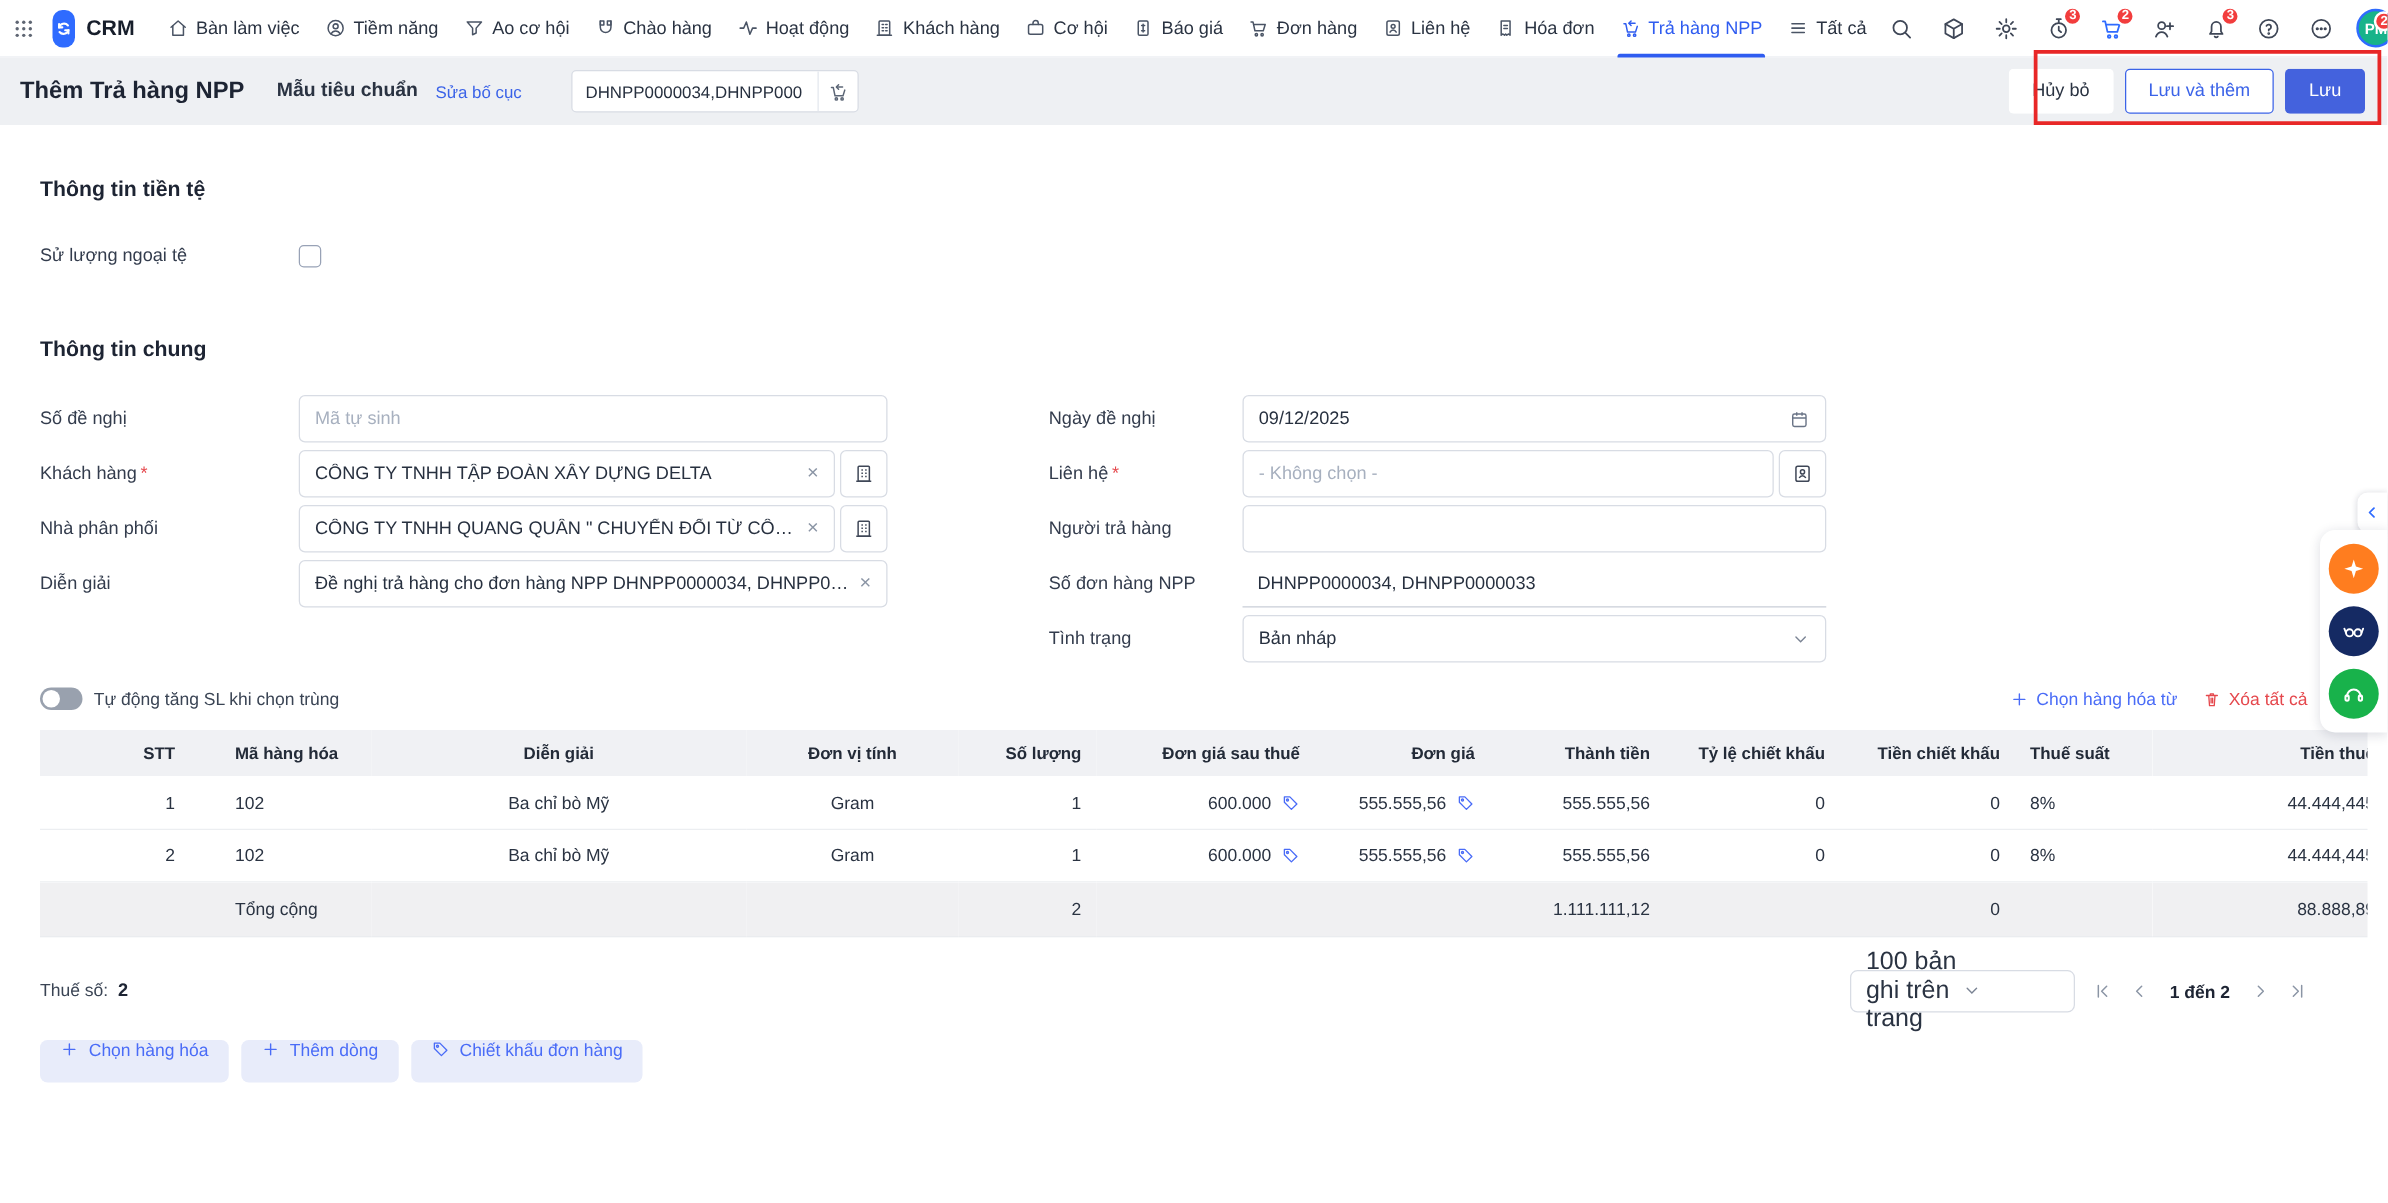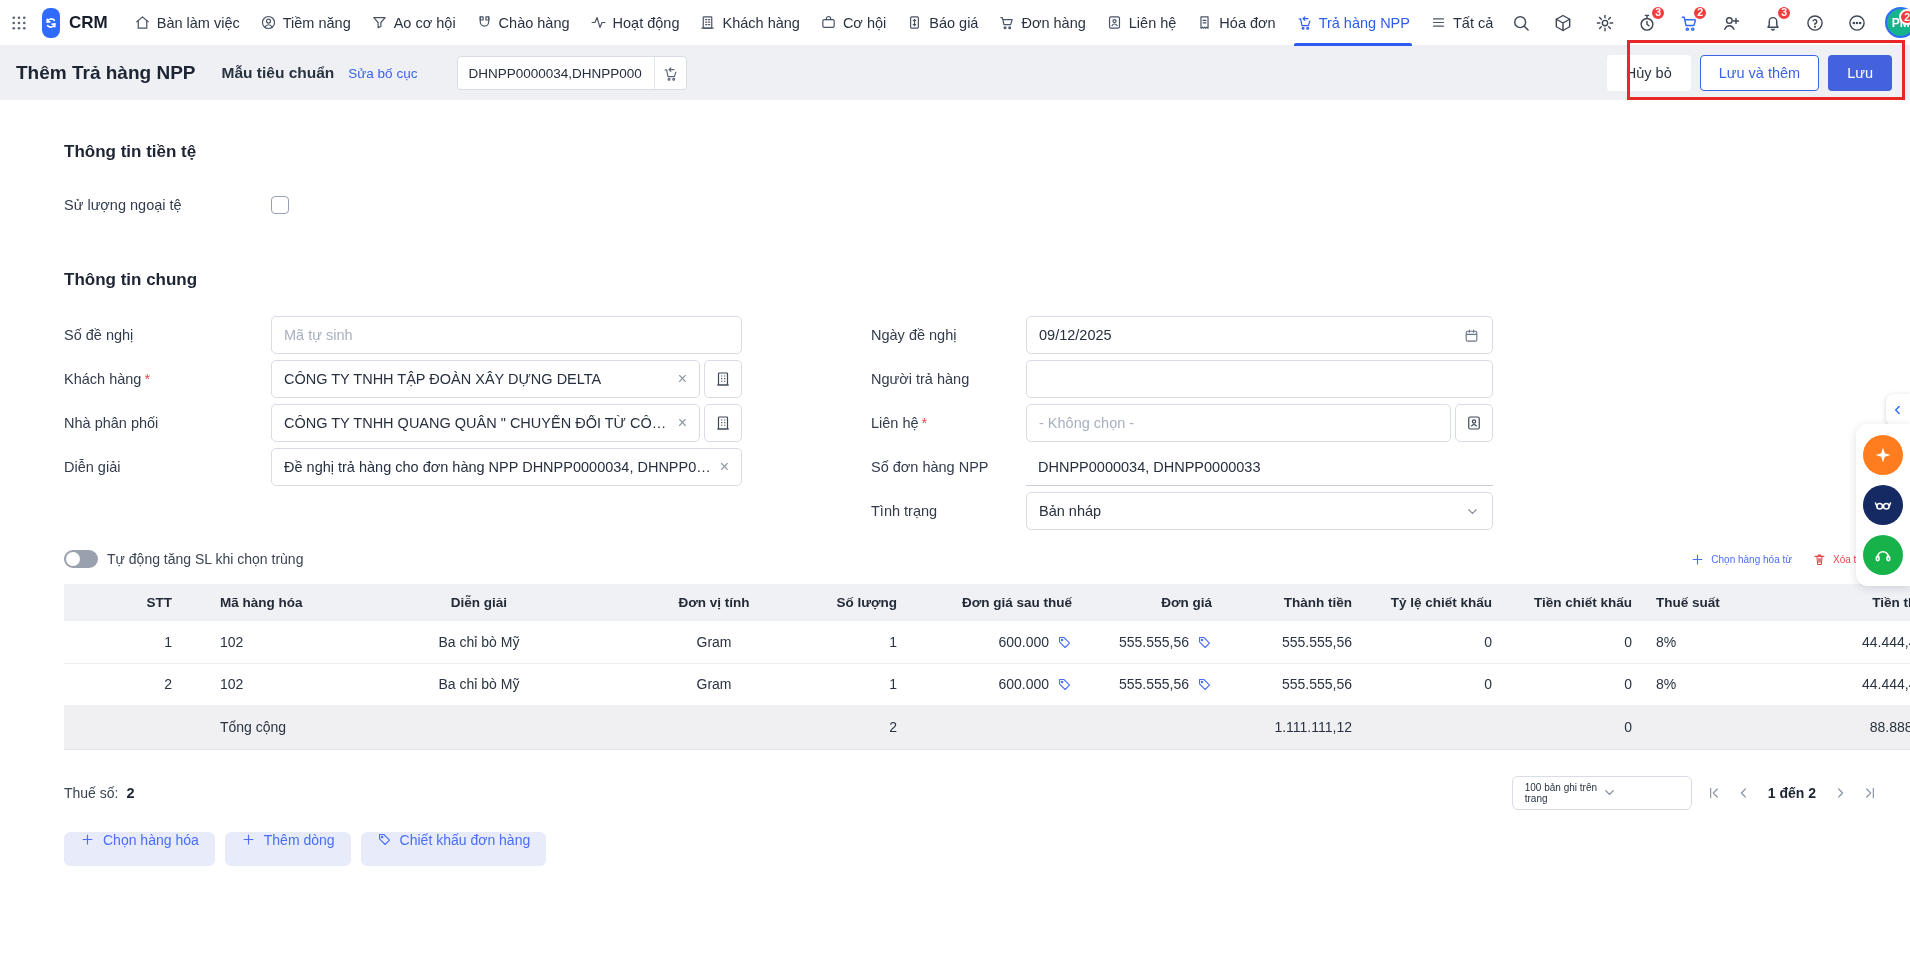--- a/index.html
+++ b/index.html
@@ -40,21 +40,21 @@
   .order-icon { width:32px; display:grid; place-items:center; border-left:1px solid #e4e8ee; color:#5b6575; cursor:pointer; }
   .order-icon svg { width:17px; height:17px; }
   .hdr-actions { margin-left:auto; display:flex; gap:9px; margin-right:4px; }
   .btn { height:36px; padding:0 18px; border-radius:4px; font-size:14.5px; display:inline-flex; align-items:center; justify-content:center; cursor:pointer; border:1px solid transparent; font-family:inherit; }
   .btn-plain { background:#fff; color:#2a3342; }
   .btn-outline { background:#fff; color:var(--accent); border-color:var(--accent); }
   .btn-primary { background:var(--primary-btn); color:#fff; }
   .annotation-box { position:absolute; left:1627px; top:40px; width:278px; height:60px; border:3px solid var(--annotation); z-index:60; pointer-events:none; }
 
   
-  .content { padding-left:64px; }
+  .content { padding-left:32px; }
   .section-title { font-size:17px; font-weight:700; color:#1d2433; }
   .sec-currency .section-title { margin:42px 0 24px; }
   .sec-general .section-title { margin:46px 0 26px; }
   .sec-items .section-title { margin:44px 0 0; }
 
   .field-row { display:flex; align-items:center; margin-bottom:6px; min-height:38px; }
   .field-label { width:207px; font-size:14.5px; color:#333c4d; flex:none; padding-right:10px; }
   .col-r .field-label { width:155px; }
   .req { color:var(--danger); margin-left:3px; }
   .control { flex:1; display:flex; align-items:center; gap:4px; min-width:0; }
@@ -72,42 +72,42 @@
 
   .grid2 { display:grid; grid-template-columns:678px 622px; column-gap:129px; }
 
   .checkbox { width:18px; height:18px; border:1.5px solid #98a2b6; border-radius:4px; background:#fff; cursor:pointer; }
 
   
   .items-toolbar { display:flex; align-items:center; margin:14px 0 16px; width:1814px; }
   .toggle-wrap { display:flex; align-items:center; gap:9px; font-size:14px; color:#3a4454; }
   .toggle { width:34px; height:18px; border-radius:9px; background:#99a1ae; position:relative; cursor:pointer; flex:none; }
   .toggle .knob { position:absolute; left:2px; top:2px; width:14px; height:14px; border-radius:50%; background:#fff; }
-  .items-actions { margin-left:auto; display:flex; align-items:flex-start; gap:20px; font-size:10px; }
+  .items-actions { margin-left:auto; display:flex; align-items:flex-start; gap:20px; font-size:14px; }
   .act-link { display:flex; align-items:center; gap:6px; cursor:pointer; color:var(--pill-text); }
   .act-link svg { width:15px; height:15px; }
   .act-link.red { color:var(--danger); }
 
   .tbl-wrap { width:1862px; overflow:hidden; }
   table { table-layout:fixed; border-collapse:collapse; width:1880px; }
   thead th { background:#f0f1f4; font-weight:700; font-size:13.5px; color:#232b38; height:37px; padding:0 12px; white-space:nowrap; overflow:hidden; }
   tbody td { height:42px; padding:0 12px; font-size:14px; color:#2a3342; border-bottom:1px solid #eceef1; white-space:nowrap; overflow:hidden; }
   tbody tr.total-row td { background:#f0f0f2; border-bottom:1px solid #e4e6ea; height:44px; }
   th.al-l, td.al-l { text-align:left; }
   th.al-c, td.al-c { text-align:center; }
   th.al-r, td.al-r { text-align:right; }
   td.pad-l-lg, th.pad-l-lg { padding-left:36px; }
   .tag-ic { display:inline-block; vertical-align:-3px; margin-left:8px; color:var(--pill-text); cursor:pointer; }
   .tag-ic svg { width:15px; height:15px; }
 
   .tbl-footer { display:flex; align-items:center; margin-top:26px; width:1814px; }
   .total-count { font-size:14px; color:#3a4454; }
   .total-count b { color:#1d2433; margin-left:8px; font-size:14.5px; }
   .pager { margin-left:auto; display:flex; align-items:center; gap:14px; }
-  .page-size { width:180px; height:34px; border:1px solid #d8dce4; border-radius:6px; display:flex; align-items:center; padding:0 12px; font-size:10px; color:#2a3342; cursor:pointer; }
+  .page-size { width:180px; height:34px; border:1px solid #d8dce4; border-radius:6px; display:flex; align-items:center; padding:0 12px; font-size:20px; color:#2a3342; cursor:pointer; }
   .page-size span { flex:1; }
   .pg-ic { color:#8b95a5; cursor:pointer; }
   .pg-ic svg { width:16px; height:16px; }
   .pg-range { font-size:14px; font-weight:700; color:#1d2433; margin:0 2px; }
 
   .pill-row { display:flex; gap:10px; margin:22px 0 0; }
   .pill { height:34px; padding:0 16px; background:var(--pill-bg); color:var(--pill-text); border-radius:6px; display:inline-flex; align-items:flex-start; gap:8px; font-size:14px; cursor:pointer; }
   .pill svg { width:15px; height:15px; }
 
   
@@ -434,41 +434,41 @@
               <span class="in-icon">
                 <svg viewBox="0 0 24 24" fill="none" stroke="currentColor" stroke-width="1.6">
                     <rect x="4.5" y="6" width="15" height="14" rx="2"></rect>
                     <path d="M4.5 10.5h15M9 4v4M15 4v4"></path>
                   </svg>
               </span>
             </div>
           </div>
         </div>
         <div class="field-row">
-          <div class="field-label">Người trả hàng</div>
-          <div class="control">
-              <div class="input">
-                <span class="val"></span>
-              </div>
-            </div>
-        </div>
-        <div class="field-row">
           <div class="field-label"><span>Liên hệ</span><span class="req">*</span></div>
           <div class="control">
             <div class="input">
               <span class="val placeholder">- Không chọn -</span>
             </div>
             <div class="sq-btn">
               <svg viewBox="0 0 24 24" fill="none" stroke="currentColor" stroke-width="1.6">
                   <rect x="5" y="4" width="14" height="16" rx="2"></rect>
                   <circle cx="12" cy="10" r="2.2"></circle>
                   <path d="M8.5 16.5c.8-1.6 2-2.4 3.5-2.4s2.7.8 3.5 2.4"></path>
                 </svg>
             </div>
           </div>
+        </div>
+        <div class="field-row">
+          <div class="field-label">Người trả hàng</div>
+          <div class="control">
+              <div class="input">
+                <span class="val"></span>
+              </div>
+            </div>
         </div>
         <div class="field-row">
           <div class="field-label">Số đơn hàng NPP</div>
           <div class="control">
               <div class="text-underline-only">DHNPP0000034, DHNPP0000033</div>
             </div>
         </div>
         <div class="field-row">
           <div class="field-label">Tình trạng</div>
           <div class="control">

